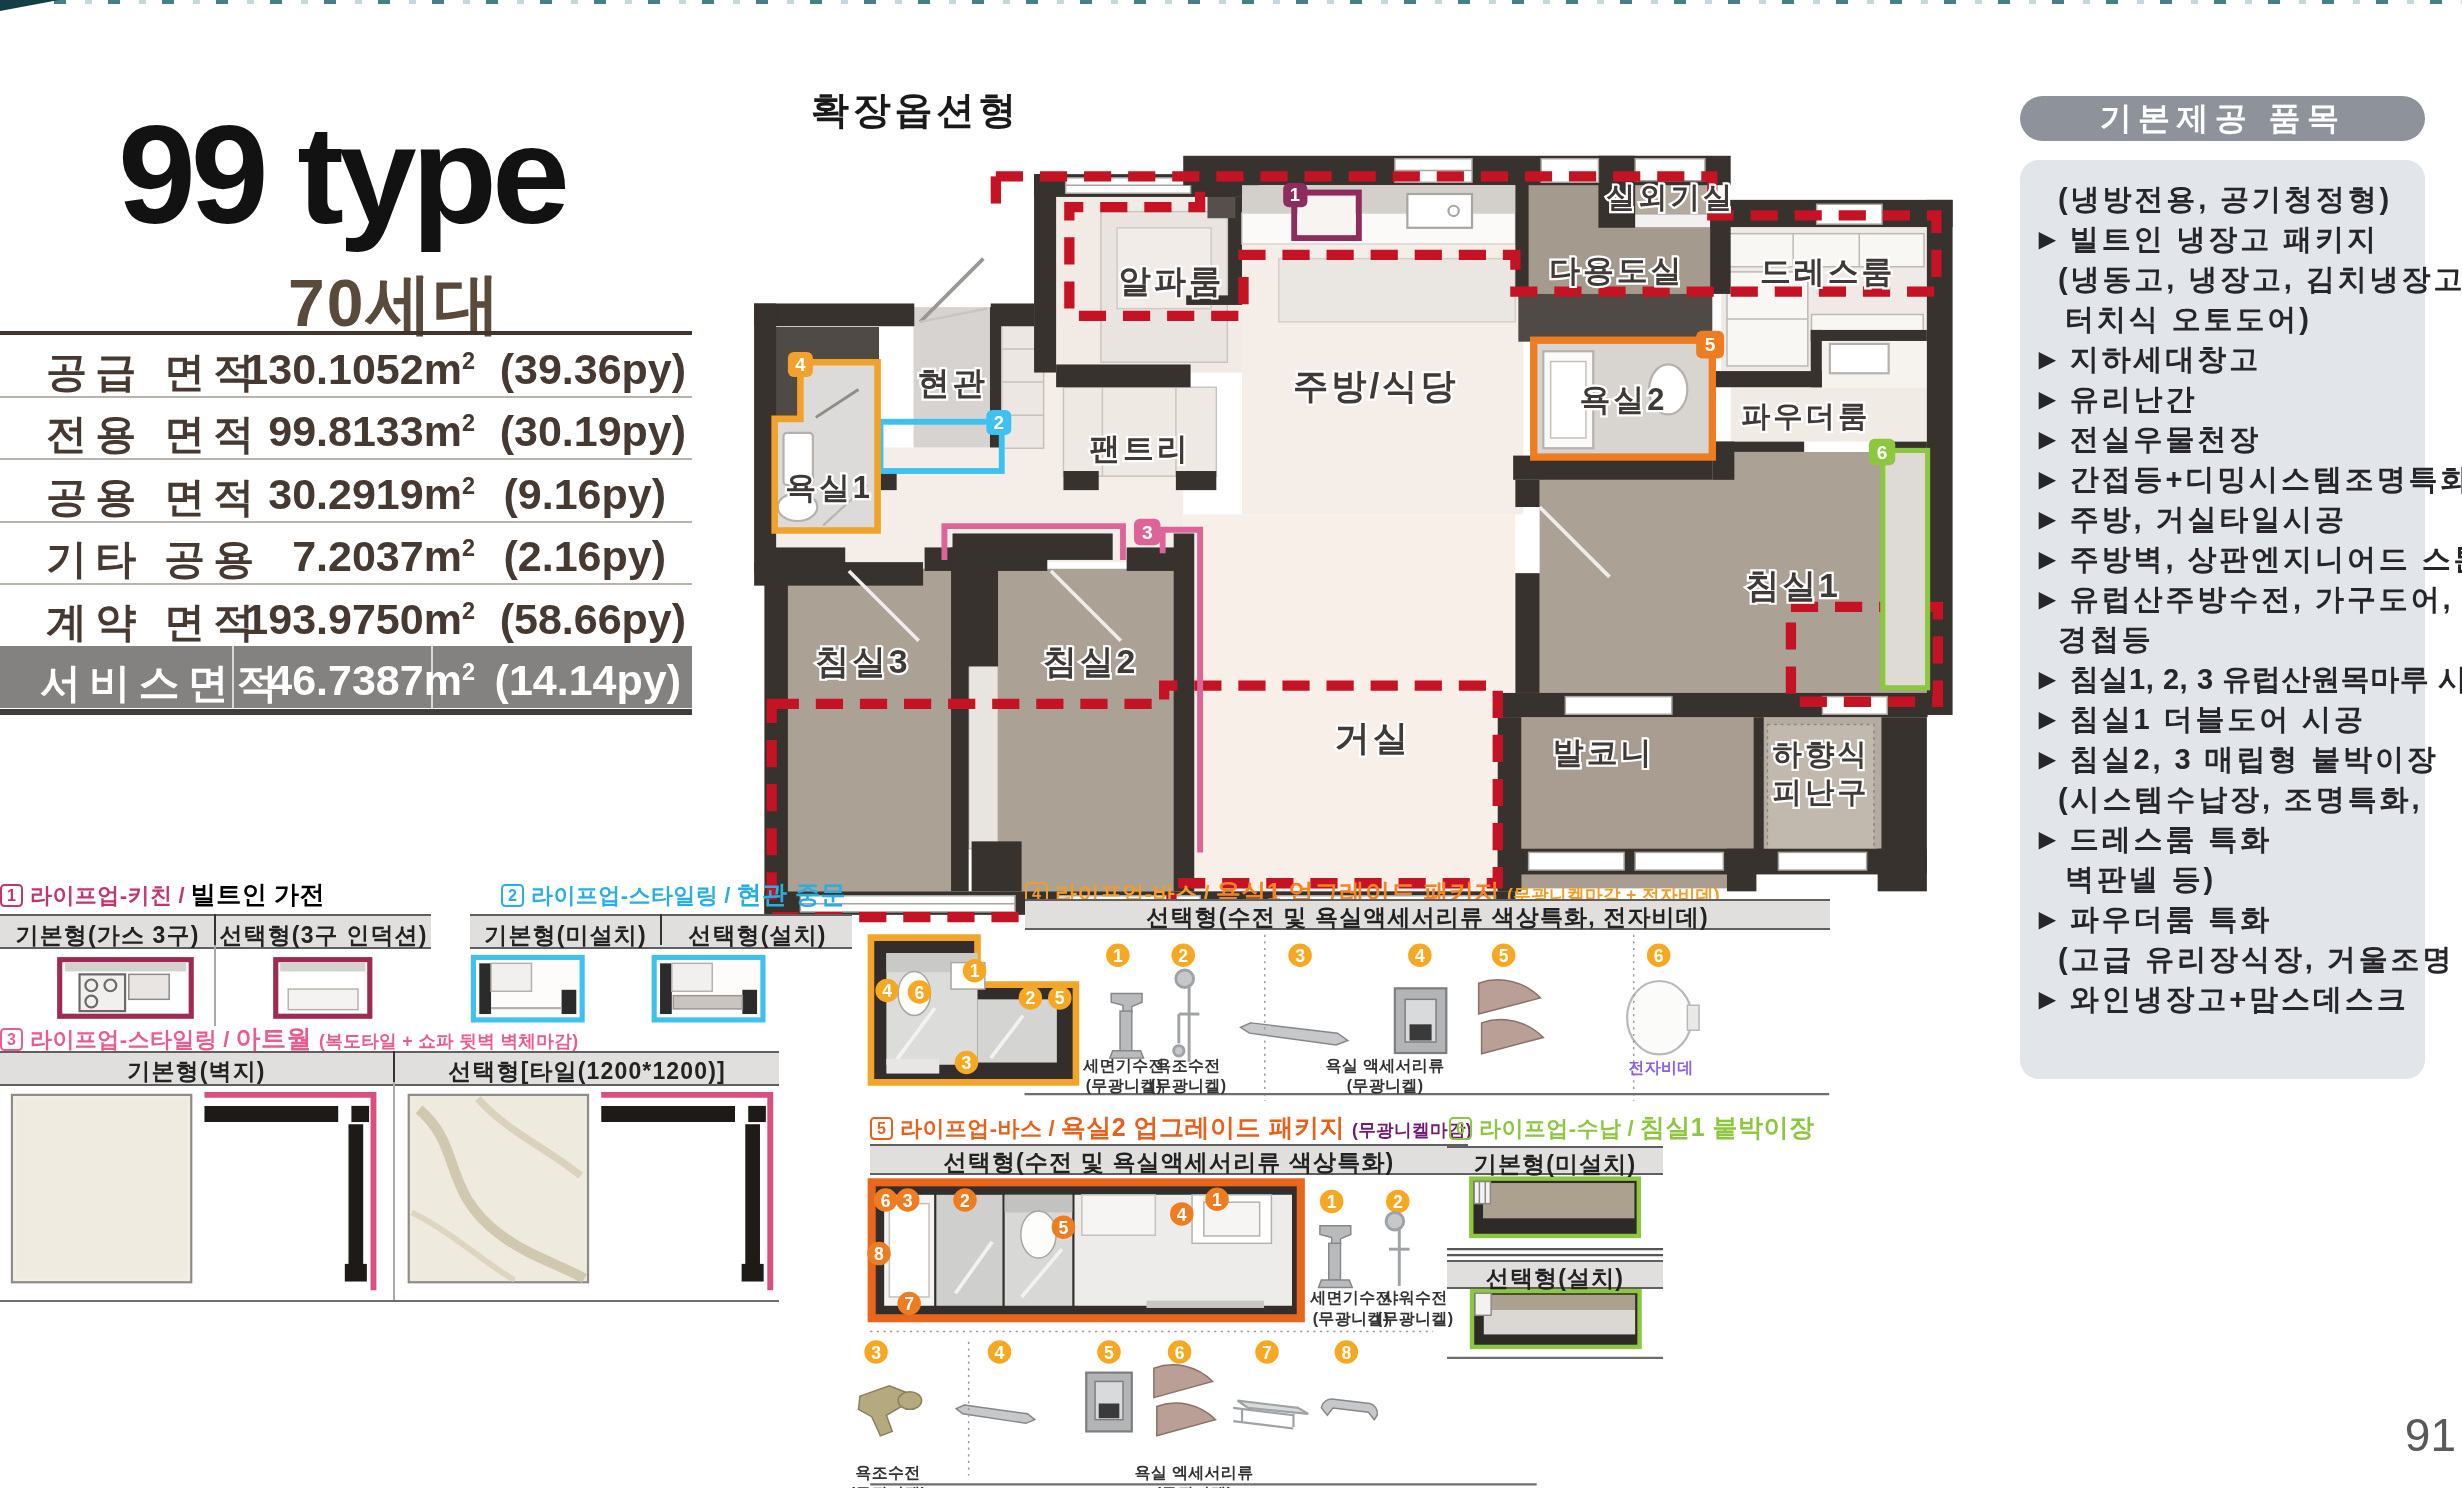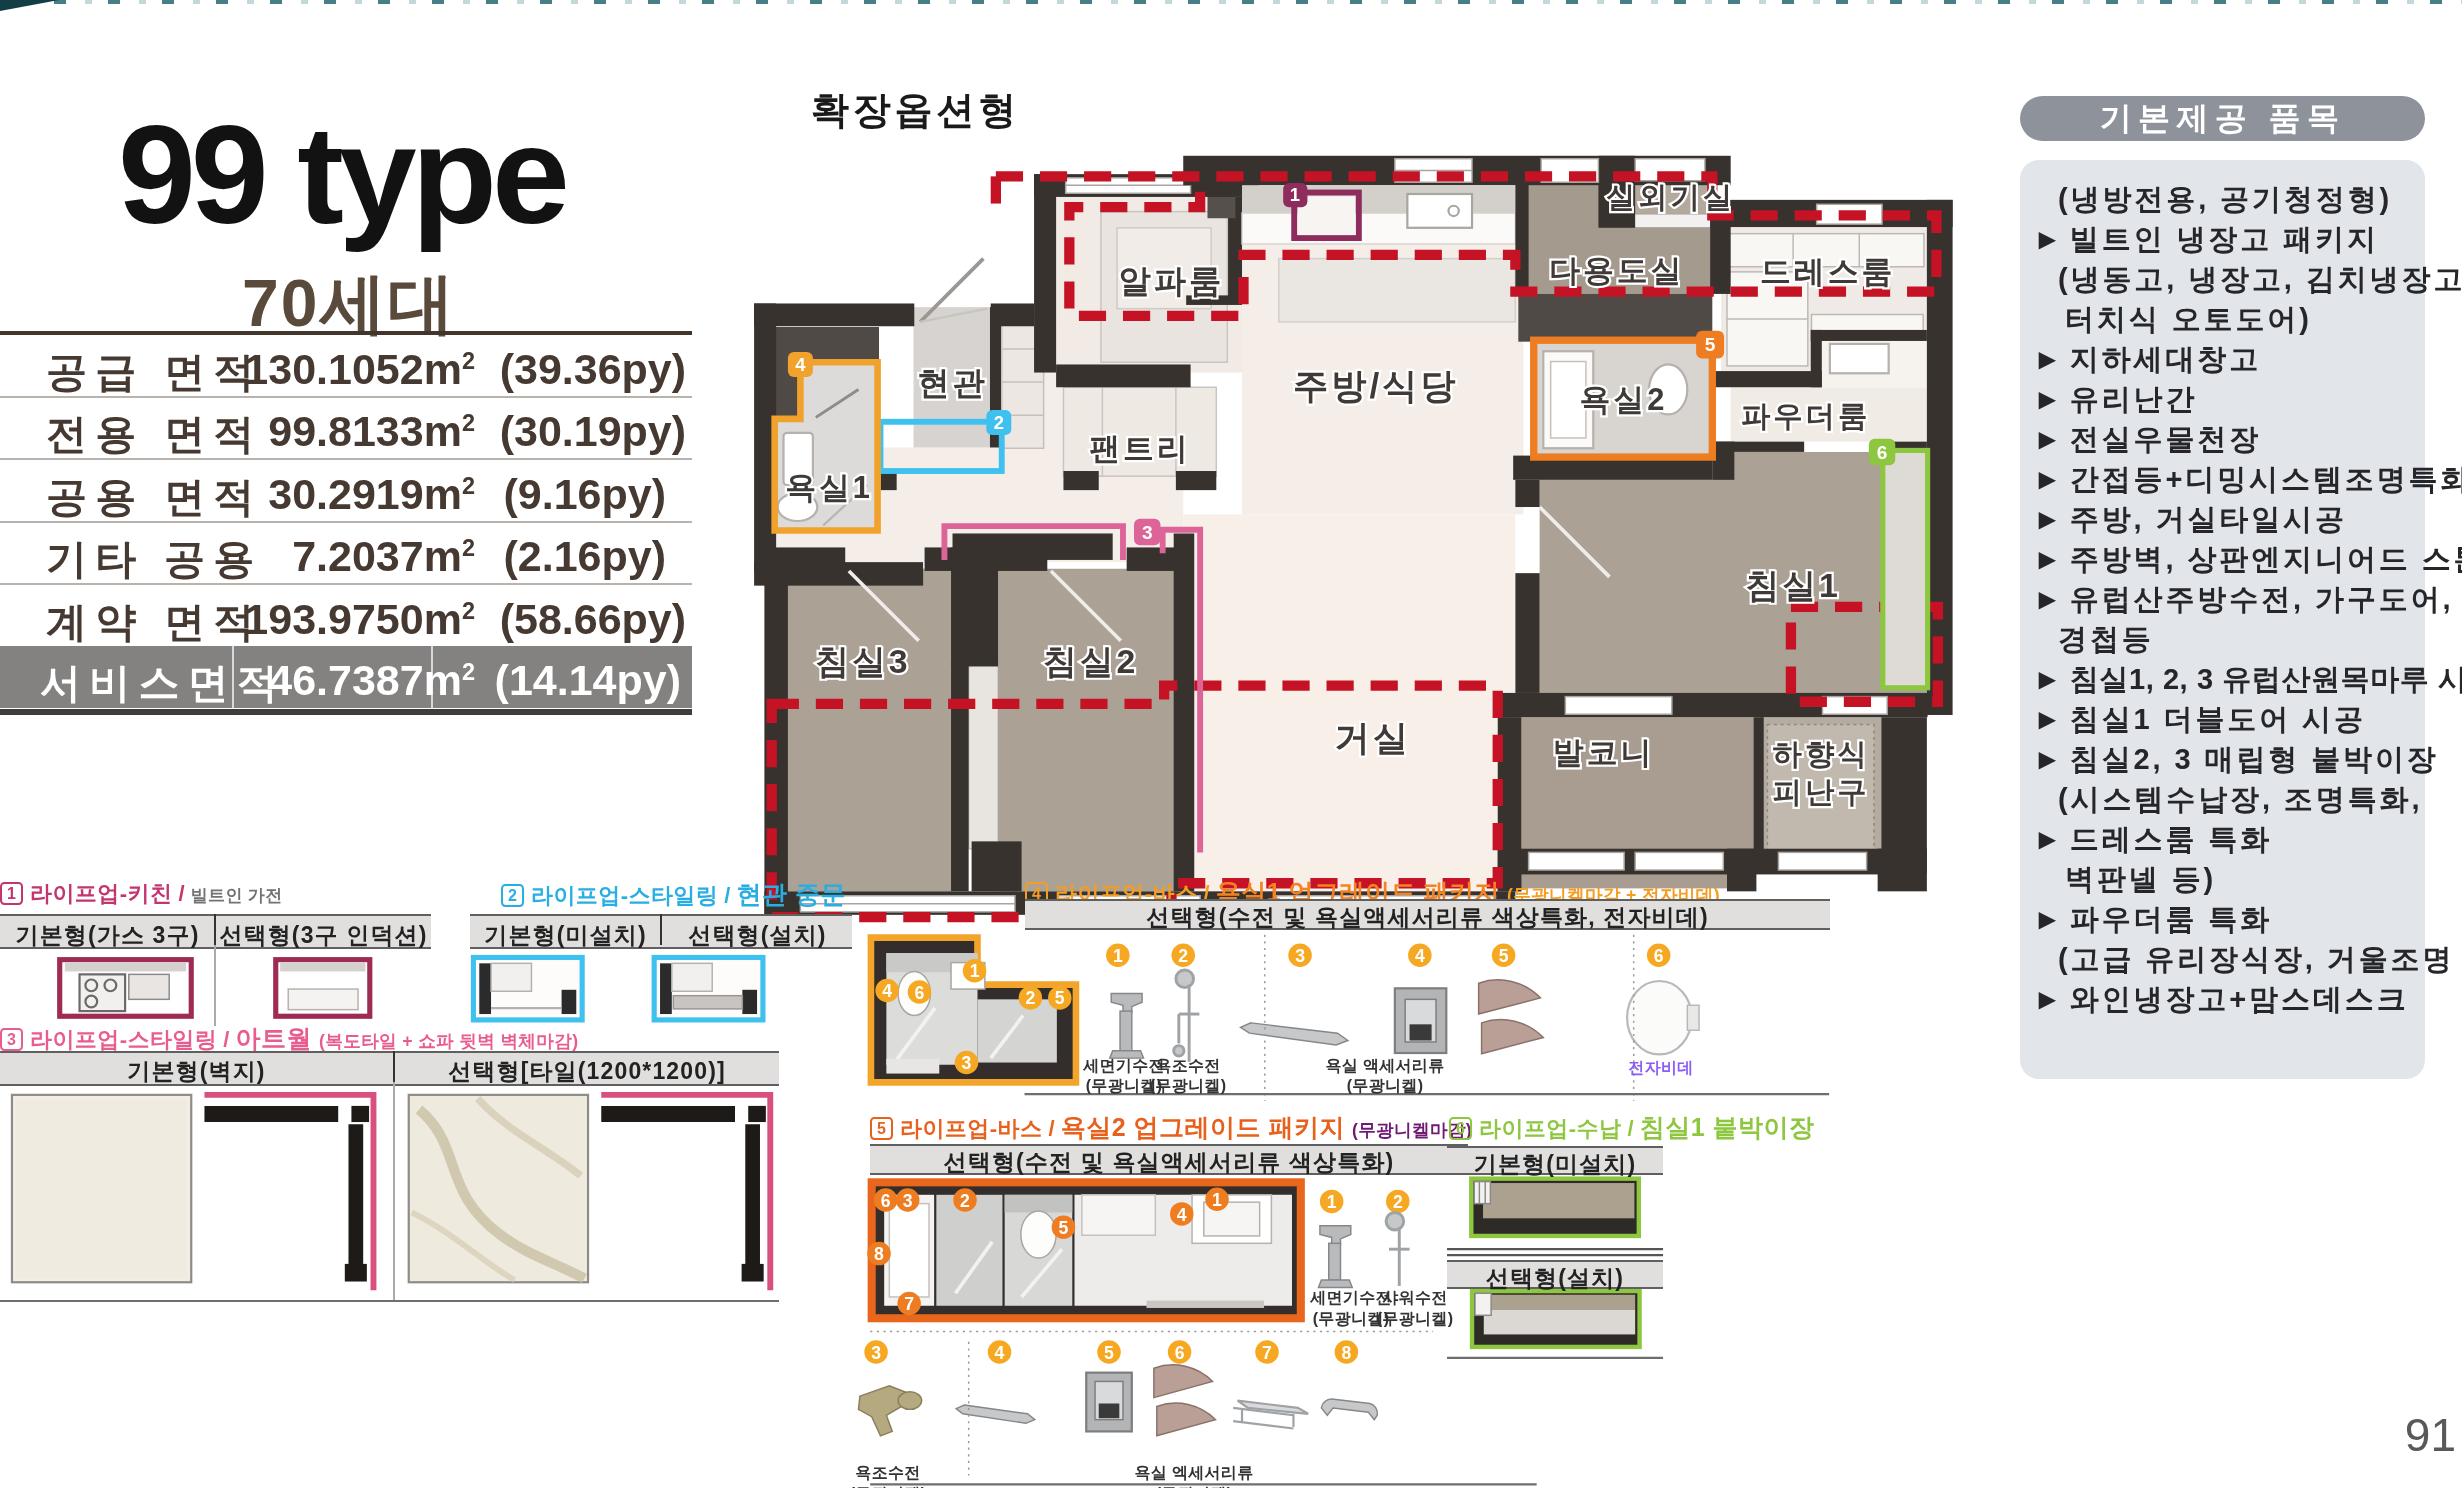--- a/index.html
+++ b/index.html
@@ -10,21 +10,21 @@
 .k1{letter-spacing:.05em;}
 </style></head>
 <body>
 
 <div class="ab" style="left:0;top:0;width:2462px;height:3.7px;background:repeating-linear-gradient(90deg,#477f86 0 11.8px,#ffffff 11.8px 31px,#c2d8da 31px 38px,#ffffff 38px 54px);"></div>
 
 <div class="ab" style="left:0;top:0;width:0;height:0;border-top:11.8px solid #143e46;border-right:59px solid transparent"></div>
 
 <div class="ab" style="left:118px;top:94px;width:470px;font-size:140px;font-weight:bold;letter-spacing:-5.1px;color:#121212;">99 type</div>
 
-<div class="ab" style="left:0px;top:259px;width:698px;text-align:center;font-size:66px;font-weight:bold;letter-spacing:2.2px;color:#5a4a3c;">70세대</div>
+<div class="ab" style="left:0px;top:259px;width:698px;text-align:center;font-size:66px;font-weight:bold;letter-spacing:2.2px;color:#5a4a3c;padding-left:46px;">70세대</div>
 
 <div class="ab" style="left:0;top:331px;width:692px;">
 
   <div class="ab" style="left:0;top:0;width:692px;height:3.7px;background:#42362c;"></div>
 
   <div class="ab" style="left:0;top:3.7px;width:692px;height:62px;">
     <span class="ab k" style="left:46px;top:10.3px;font-size:41px;font-weight:bold;color:#453931;">공급 면적</span>
     <span class="ab" style="right:217px;top:10.3px;font-size:43px;font-weight:bold;color:#453931;">130.1052m<sup style="font-size:23.5px">2</sup></span>
     <span class="ab" style="right:5.9px;top:10.3px;font-size:43px;font-weight:bold;color:#453931;">(39.36py)</span>
   </div>
@@ -635,21 +635,21 @@
 <rect x="2019" y="1762" width="206" height="20" fill="#aca08f"></rect>
 <rect x="2019" y="1782" width="206" height="34" fill="#dbd7d2"></rect>
 <rect x="2007" y="1760" width="22" height="30" fill="#f4f2f0" stroke="#8a8a8a" stroke-width="2"></rect>
 </g>
 
 <line x1="1969" y1="1848" x2="2263" y2="1848" stroke="#6e6e6e" stroke-width="3"></line>
 </svg>
 
 <div class="ab" style="left:0;top:878px;font-size:25px;font-weight:bold;">
 <span style="display:inline-block;width:19px;height:19px;border:2.2px solid #c2356f;border-radius:4.4px;color:#c2356f;font-size:16px;text-align:center;line-height:19px;vertical-align:2.2px;">1</span>
-<span class="k0" style="color:#c2356f;font-size:22px;">라이프업-키친</span><span style="color:#c2356f;font-size:22px;"> / </span><span class="k0" style="color:#737373;font-size:17px;">빌트인 가전</span>
+<span class="k0" style="color:#c2356f;font-size:22px;">라이프업-키친</span><span style="color:#c2356f;font-size:22px;"> / </span><span class="k0" style="color:#000000;font-size:25px;font-family:Liberation Serif, serif;">빌트인 가전</span>
 </div>
 
 <div class="ab" style="left:0;top:914px;width:431px;height:31px;background:#e0dfde;border-top:2.2px solid #606060;border-bottom:2.2px solid #606060;"></div>
 <div class="ab" style="left:214px;top:914px;width:2.2px;height:31px;background:#333;"></div>
 <div class="ab" style="left:214px;top:945px;width:1.5px;height:81px;background:#aaa;"></div>
 <div class="ab k1" style="left:0;top:920px;width:215px;text-align:center;font-size:23px;font-weight:bold;color:#222;">기본형(가스 3구)</div>
 <div class="ab k1" style="left:216px;top:920px;width:215px;text-align:center;font-size:23px;font-weight:bold;color:#222;">선택형(3구 인덕션)</div>
 
 <div class="ab" style="left:501px;top:878px;font-size:25px;font-weight:bold;">
 <span style="display:inline-block;width:19px;height:19px;border:2.2px solid #29aee2;border-radius:4.4px;color:#29aee2;font-size:16px;text-align:center;line-height:19px;vertical-align:2.2px;">2</span>

